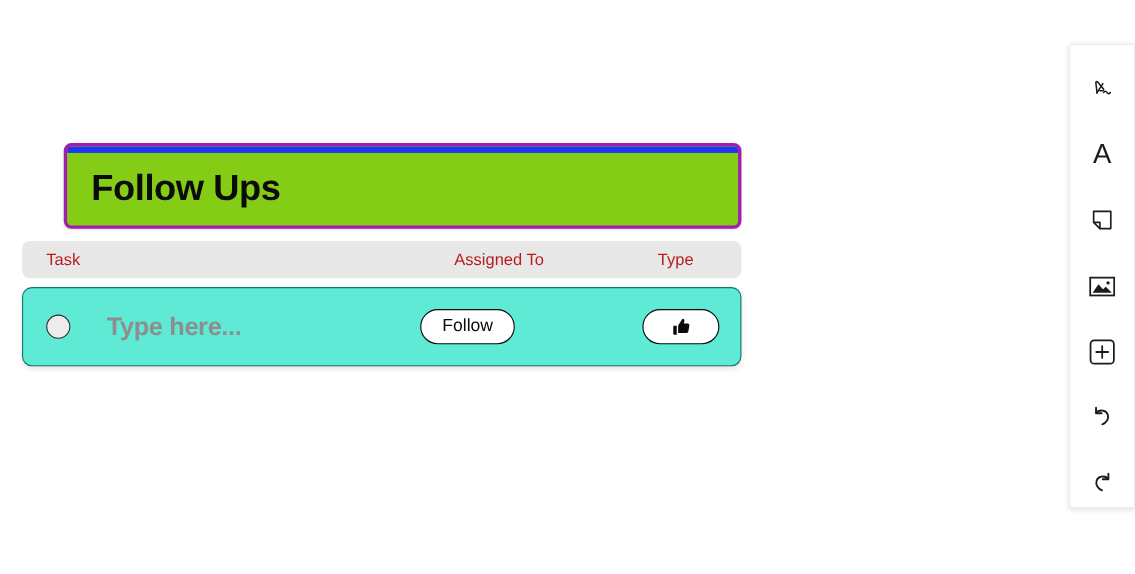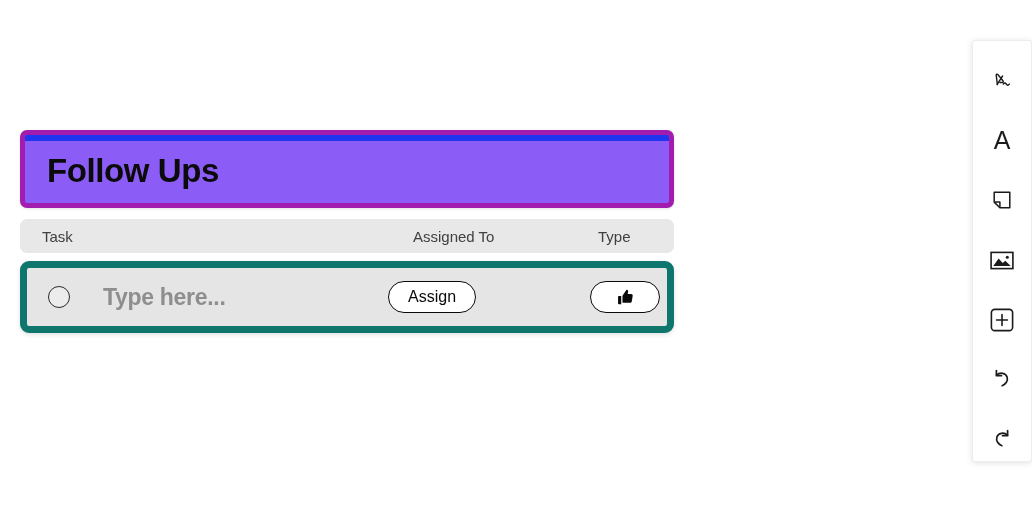--- a/index.html
+++ b/index.html
@@ -21,27 +21,28 @@
   #widget {
     position: absolute;
     left: 20px;
     top: 130px;
     width: 654px;
   }
 
   
   .title-card {
     position: relative;
-    background: #8b5cf6;
-    border: 5px solid #a21caf;
+    background: #84cc16;
+    border: 3px solid #a21caf;
     border-radius: 7px;
     height: 78px;
     box-sizing: border-box;
     box-shadow: 0 1px 3px rgba(0,0,0,0.10), 0 0 0 0.5px rgba(0,0,0,0.02);
     overflow: hidden;
+    margin-left: 38px;
   }
   .accent-bar {
     position: absolute;
     left: 0;
     top: 0;
     right: 0;
     height: 6px;
     background: #1f35f0;
   }
   .title-text {
@@ -62,34 +63,34 @@
     margin-top: 11px;
     height: 34px;
     background: #e8e8e8;
     border-radius: 7px;
   }
   .col-header .cell {
     position: absolute;
     top: 50%;
     transform: translateY(-50%);
     font-size: 15px;
-    color: #404040;
+    color: #b91c1c;
     white-space: nowrap;
   }
   .col-task   { left: 22px; }
   .col-assign { left: 362px; margin-left: 31px; }
   .col-likes  { left: 578px; }
 
   
   .task-row {
     position: relative;
     margin-top: 8px;
     height: 72px;
-    background: #e5e5e5;
-    border: 7px solid #0f766e;
+    background: #5eead4;
+    border: 1px solid #0f766e;
     border-radius: 9px;
     box-sizing: border-box;
     box-shadow: 0 2px 5px rgba(0,0,0,0.11), 0 0 0 0.5px rgba(0,0,0,0.02);
   }
   .checkbox-circle {
     position: absolute;
     left: 21px;
     top: 50%;
     transform: translateY(-50%);
     width: 22px;
@@ -210,21 +211,21 @@
     <span class="cell col-assign">Assigned To</span>
     <span class="cell col-likes">Type</span>
   </div>
 
   <div class="task-row">
 
     <div class="checkbox-circle"></div>
 
     <input class="task-input" type="text" placeholder="Type here..." style="">
 
-    <button class="assign-btn">Assign</button>
+    <button class="assign-btn">Follow</button>
 
     <button class="like-btn">
       <span>
         <svg width="19" height="19" viewBox="0 0 24 24" fill="#0a0a0a" aria-hidden="true">
           <path d="M3.5 10.2h3.1v10.3H3.5c-.5 0-.9-.4-.9-.9v-8.5c0-.5.4-.9.9-.9z"></path>
           <path d="M8.2 9.9 12.6 3c.4-.6 1.2-.8 1.8-.5.7.3 1.1 1.1 1 1.8l-.6 3.3h4.4c1.2 0 2.1 1.1 1.9 2.3l-1.2 7c-.2 1-1 1.7-2 1.7H8.2V9.9z"></path>
         </svg>
       </span>
     </button>
 

